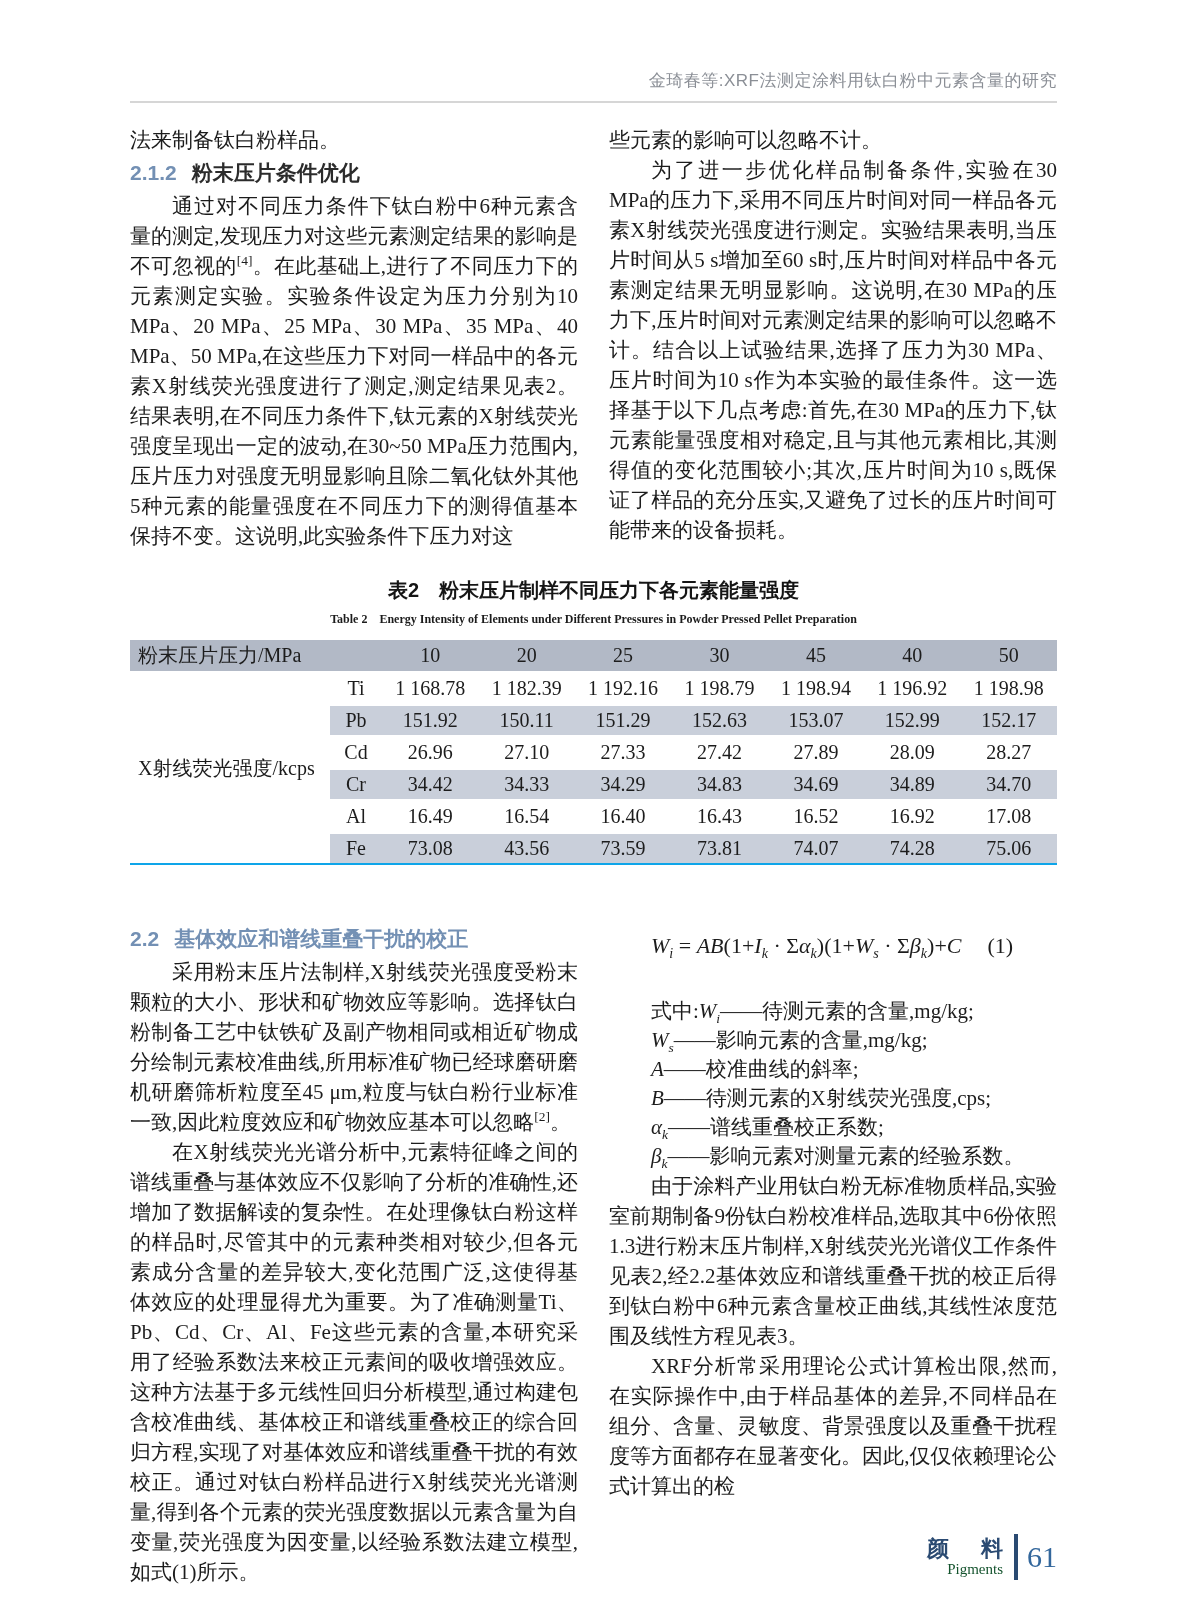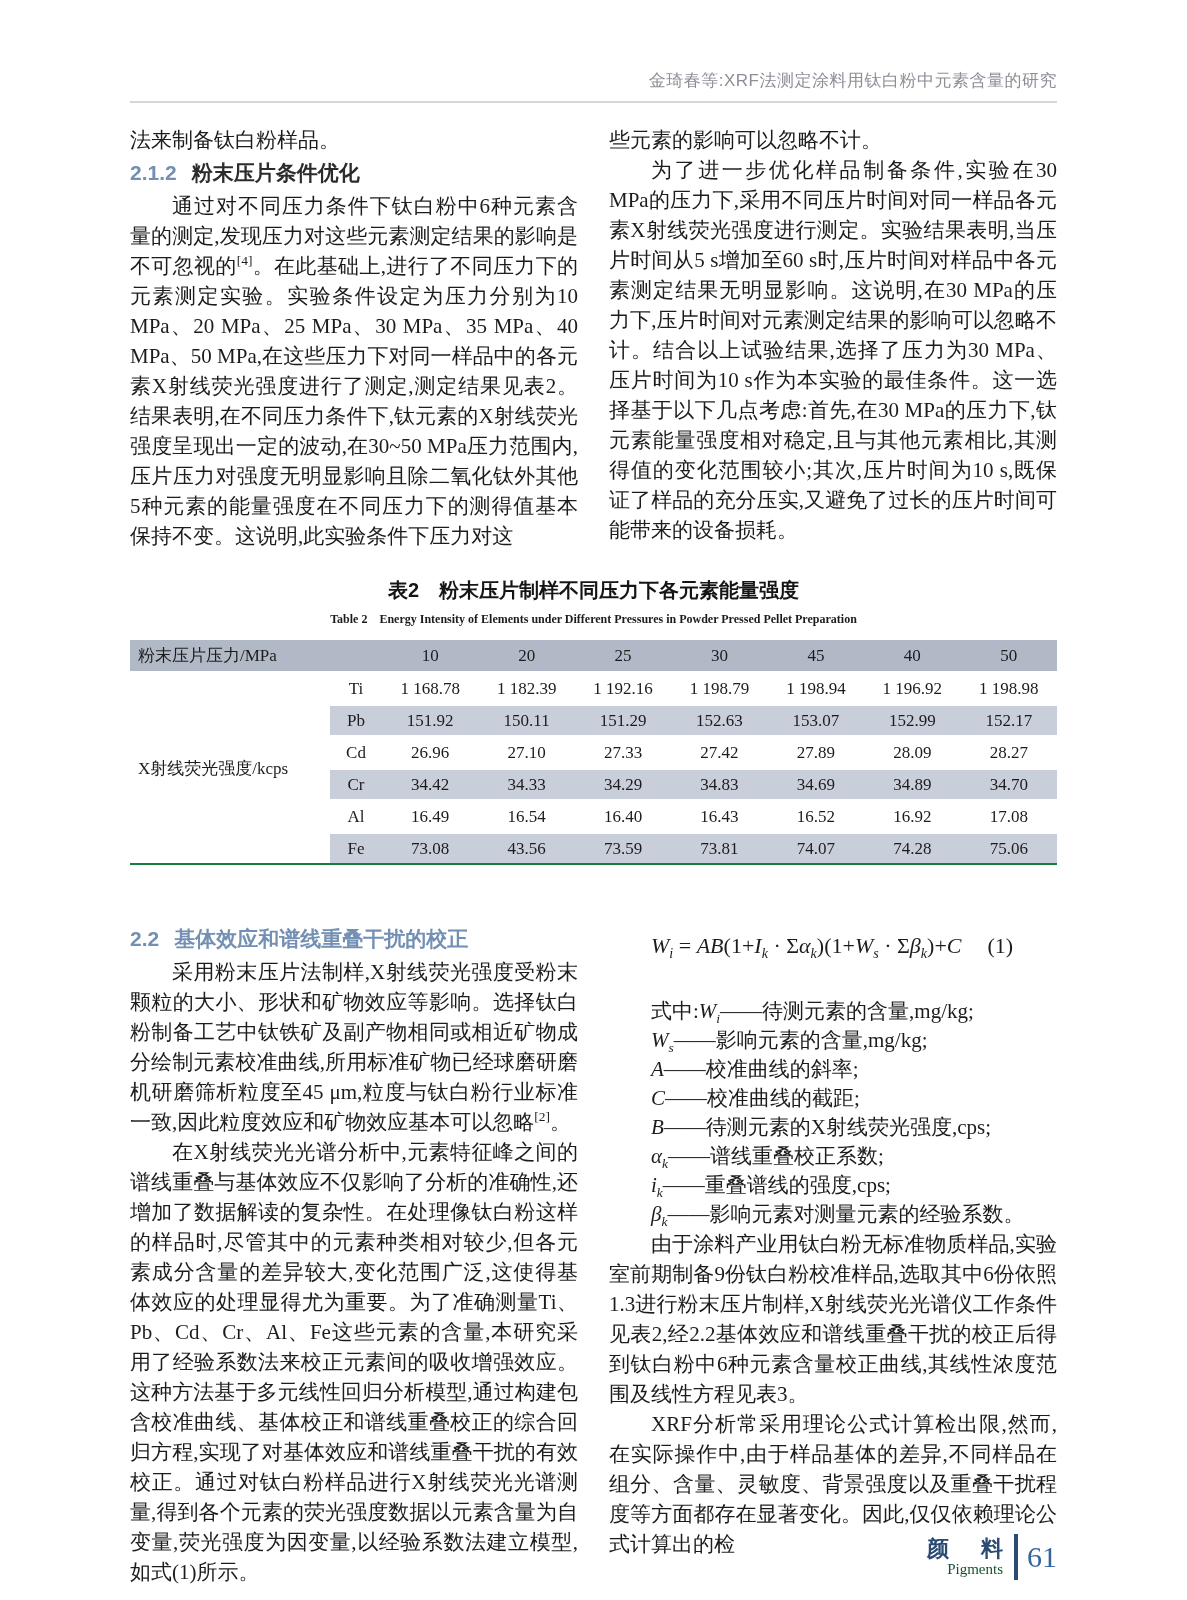--- a/index.html
+++ b/index.html
@@ -22,22 +22,22 @@
   sub.it,i{font-style:italic;}
   .subhead{margin:3px 0;font-size:21px;line-height:30px;font-weight:bold;
     font-family:"Liberation Sans","DejaVu Sans",sans-serif;color:#7390b4;}
   .subhead .num{color:#7390b4;margin-right:15px;}
   .subhead .t-dark{color:#2b2b2b;}
   
   .table-block{margin-top:26px;}
   .tbl-title-zh{text-align:center;font-size:20px;font-weight:bold;color:#151515;
     font-family:"Liberation Sans","DejaVu Sans",sans-serif;line-height:26px;}
   .tbl-title-en{text-align:center;font-size:12px;font-weight:bold;line-height:26px;margin-top:3px;}
-  table{width:100%;border-collapse:collapse;margin-top:8px;font-size:17px;
-    border-bottom:2px solid #15803d;}
+  table{width:100%;border-collapse:collapse;margin-top:8px;font-size:20px;
+    border-bottom:2px solid #0ea5e9;}
   thead tr{background:#b2b9c6;}
   thead th{font-weight:normal;height:31px;padding:0;}
   th.plabel{text-align:left;padding-left:8px;}
   tbody tr{border-top:3px solid #ffffff;}
   tbody td{height:29px;text-align:center;padding:0;}
   td.rowlabel{text-align:left;padding-left:8px;background:#ffffff;}
   tr.shade td{background:#c9cfda;}
   
   .formula{display:flex;align-items:baseline;font-size:22px;line-height:34px;
     margin:8px 0 34px 0;padding-left:42px;}
@@ -178,24 +178,22 @@
     </div>
     <div class="col">
       <div class="formula">
         <span class="f-body"><i>W</i><sub class="it">i</sub> = <i>AB</i>(1+<i>I</i><sub class="it">k</sub> · Σ<i>α</i><sub class="it">k</sub>)(1+<i>W</i><sub class="it">s</sub> · Σ<i>β</i><sub class="it">k</sub>)+<i>C</i></span>
         <span class="f-no">(1)</span>
       </div>
       <div id="where-list">
           <div class="where-item">式中:<i>W</i><sub class="it">i</sub>——待测元素的含量,mg/kg;</div>
           <div class="where-item"><i>W</i><sub class="it">s</sub>——影响元素的含量,mg/kg;</div>
           <div class="where-item"><i>A</i>——校准曲线的斜率;</div>
-          <div class="where-item"><i>C</i>——校准曲线的截距;</div>
           <div class="where-item"><i>B</i>——待测元素的X射线荧光强度,cps;</div>
           <div class="where-item"><i>α</i><sub class="it">k</sub>——谱线重叠校正系数;</div>
-          <div class="where-item"><i>i</i><sub class="it">k</sub>——重叠谱线的强度,cps;</div>
           <div class="where-item"><i>β</i><sub class="it">k</sub>——影响元素对测量元素的经验系数。</div>
         </div>
       <p>由于涂料产业用钛白粉无标准物质样品,实验室前期制备9份钛白粉校准样品,选取其中6份依照1.3进行粉末压片制样,X射线荧光光谱仪工作条件见表2,经2.2基体效应和谱线重叠干扰的校正后得到钛白粉中6种元素含量校正曲线,其线性浓度范围及线性方程见表3。</p>
       <p>XRF分析常采用理论公式计算检出限,然而,在实际操作中,由于样品基体的差异,不同样品在组分、含量、灵敏度、背景强度以及重叠干扰程度等方面都存在显著变化。因此,仅仅依赖理论公式计算出的检</p>
     </div>
   </div>
 
   <div class="footer">
     <div class="f-left">
       <div class="jzh">颜 料</div>

